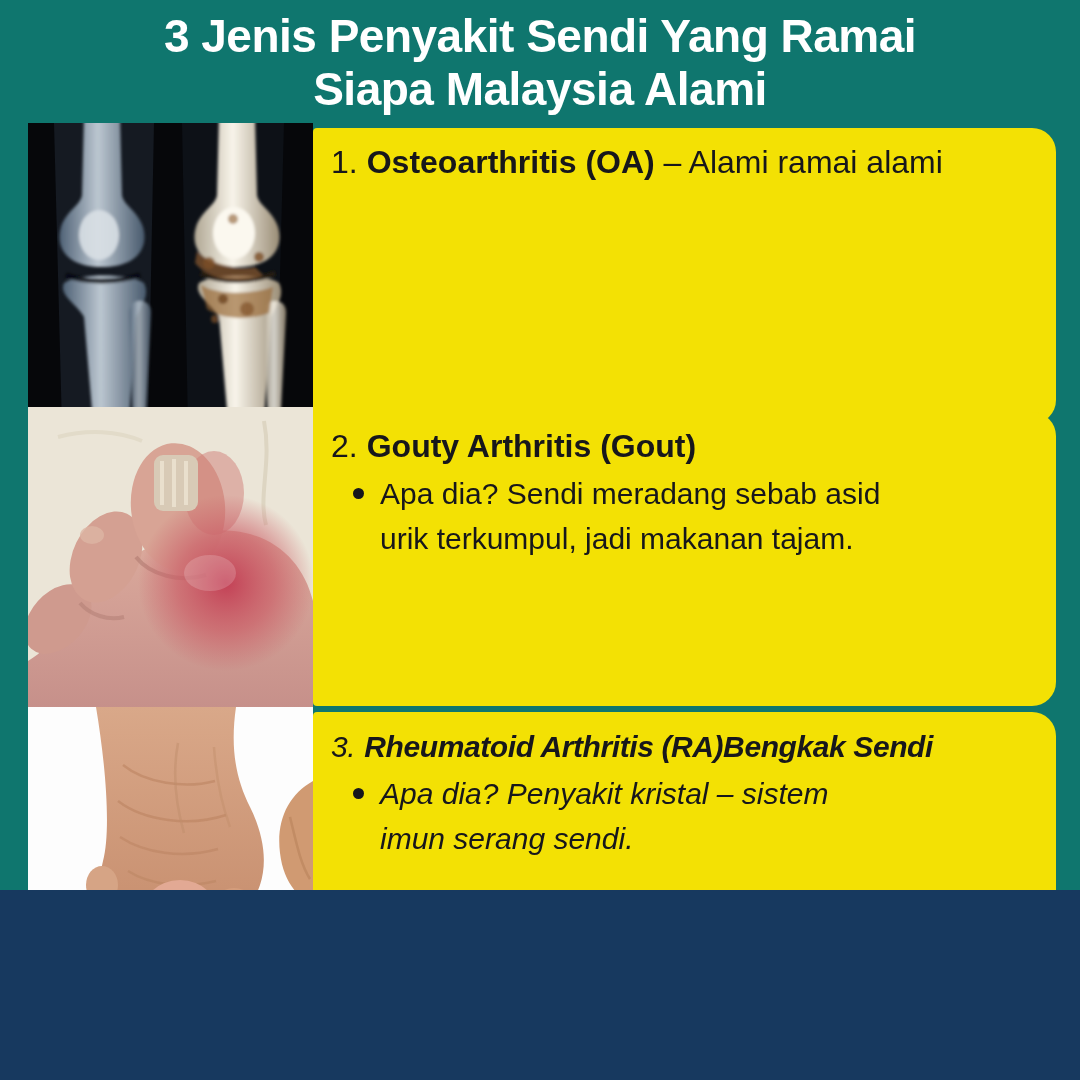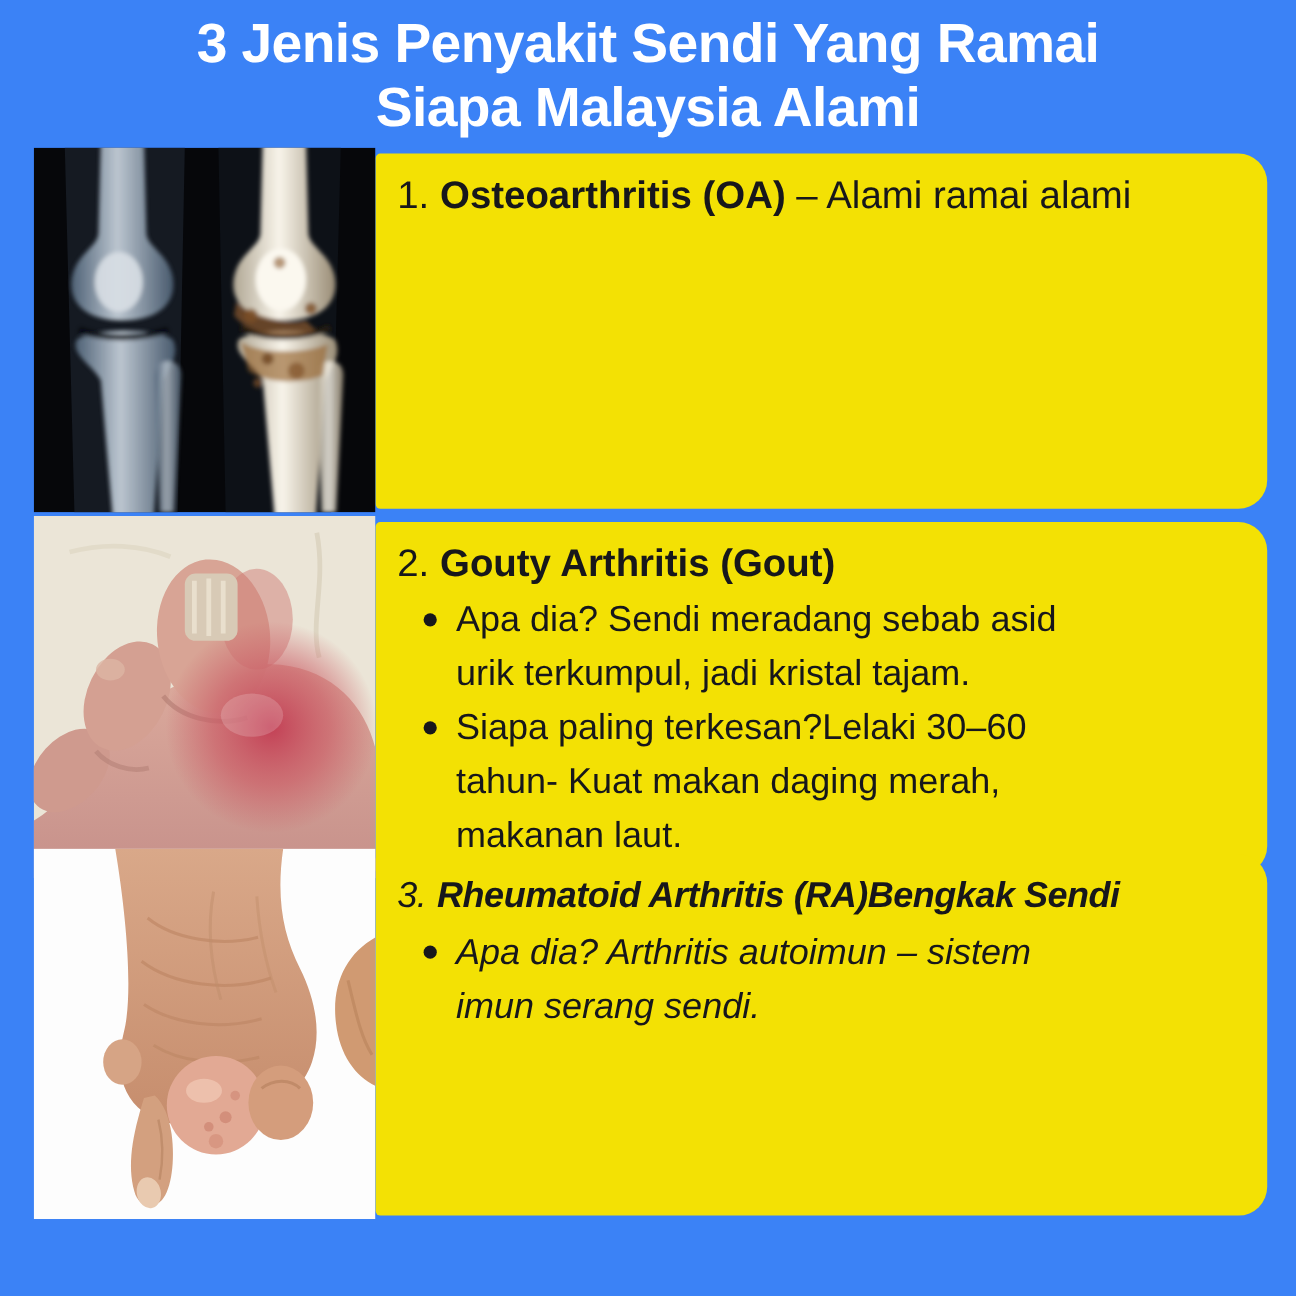--- a/index.html
+++ b/index.html
@@ -3,35 +3,35 @@
 <meta charset="utf-8">
 <style>
   html,body{margin:0;padding:0;}
   body{
     width:1080px;height:1080px;
     background:#17395F;
     font-family:"Liberation Sans", sans-serif;
     -webkit-font-smoothing:antialiased;
   }
   .poster{
-    position:relative;width:1080px;height:1080px;
-    background:#3b82f6;overflow:hidden;
+    position:relative;width:1080px;height:890px;
+    background:#0f766e;overflow:hidden;
   }
   
   .title{
     position:absolute;top:10px;left:0;width:100%;
     text-align:center;color:#FFFFFF;
     font-weight:bold;font-size:46px;line-height:53px;
     letter-spacing:-0.5px;margin:0;white-space:nowrap;
   }
   .title .line{display:block;}
   
   .row{position:absolute;left:28px;width:1028px;}
   .row1{top:123px;height:304px;}
-  .row2{top:430px;height:302px;}
+  .row2{top:407px;height:302px;}
   .row3{top:707px;height:309px;font-style:italic;}
   .photo{
     position:absolute;left:0;top:0;bottom:0;width:285px;
     overflow:hidden;z-index:2;
   }
   .photo svg{display:block;width:100%;height:100%;}
   .panel{
     position:absolute;left:285px;right:0;top:5px;bottom:3px;
     background:#F3E104;
     border-radius:4px 24px 24px 4px;
@@ -165,24 +165,21 @@
         <rect x="126" y="48" width="44" height="56" rx="9" fill="#d8cab6"></rect>
         <path d="M134,54 v44 M146,52 v48 M158,54 v44" stroke="#e9dfcd" stroke-width="4" fill="none"></path>
       </svg>
     </div>
     <div class="panel">
       <div class="heading">
         <span class="num">2.</span><b>Gouty Arthritis (Gout)</b><span></span>
       </div>
       <ul class="bullets">
         <li><span>Apa dia? Sendi meradang sebab asid
-urik terkumpul, jadi kristal tajam.</span><b></b></li>
-        <li><span>Siapa paling terkesan?Lelaki 30–60
-tahun- Kuat makan daging merah,
-makanan laut.</span><b></b></li>
+urik terkumpul, jadi makanan tajam.</span><b></b></li>
       </ul>
     </div>
   </section>
 
   <section class="row row3">
     <div class="photo">
       <svg viewBox="0 0 285 309" preserveAspectRatio="none">
         <defs>
           <linearGradient id="ghand" x1="0" y1="0" x2="0" y2="1">
             <stop offset="0" stop-color="#d9a889"></stop>
@@ -218,19 +215,19 @@
 
         <path d="M285,74 C260,88 248,114 252,146 C255,172 268,190 285,198 Z" fill="#d09a72"></path>
         <path d="M262,110 c6,24 10,46 20,62" stroke="#b37d55" stroke-width="2.5" fill="none" opacity="0.5"></path>
       </svg>
     </div>
     <div class="panel">
       <div class="heading tight">
         <span class="num">3.</span><b>Rheumatoid Arthritis (RA)Bengkak Sendi</b><span></span>
       </div>
       <ul class="bullets">
-        <li><span>Apa dia? Arthritis autoimun – sistem
+        <li><span>Apa dia? Penyakit kristal – sistem
 imun serang sendi.</span><b></b></li>
       </ul>
     </div>
   </section>
 
 </div>
 
 </body></html>

